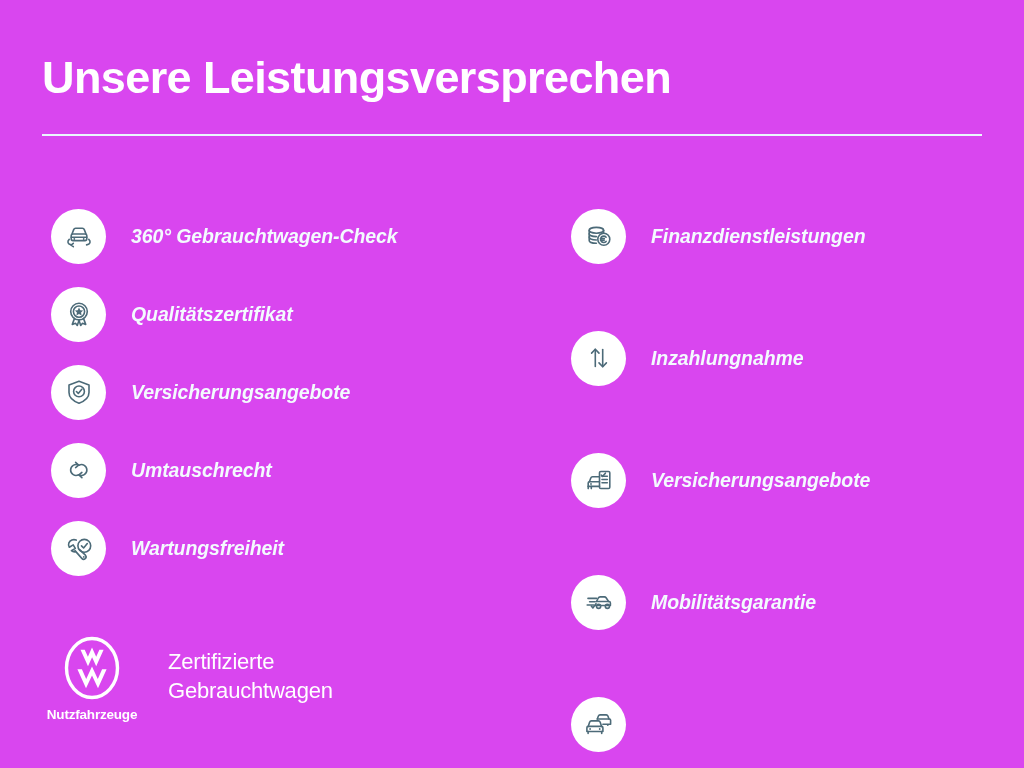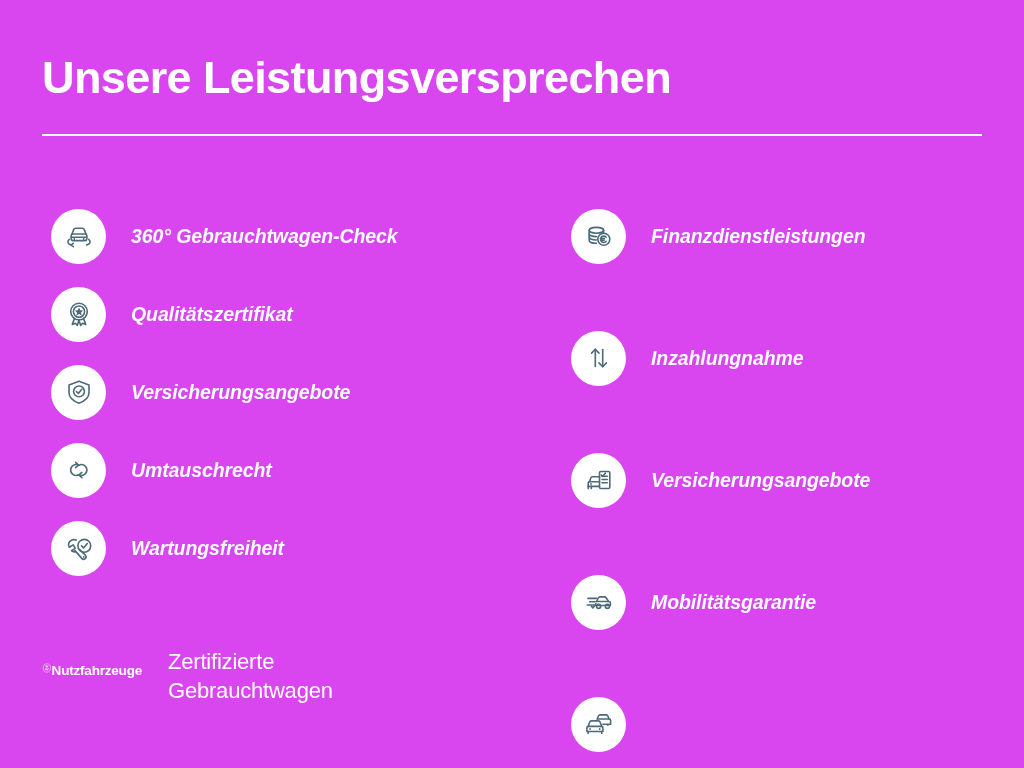--- a/index.html
+++ b/index.html
@@ -74,20 +74,21 @@
   
   .brand {
     position:absolute;
     left:42px; top:634px;
     display:flex;
     align-items:flex-start;
   }
   .brand-mark {
     width:100px;
     display:flex;
+    flex-direction:column;
     align-items:center;
   }
   .vw-roundel { display:block; }
   .brand-sub {
     margin-top:5px;
     color:#FFFFFF;
     font-size:13.5px;
     font-weight:bold;
     letter-spacing:-0.2px;
     white-space:nowrap;

